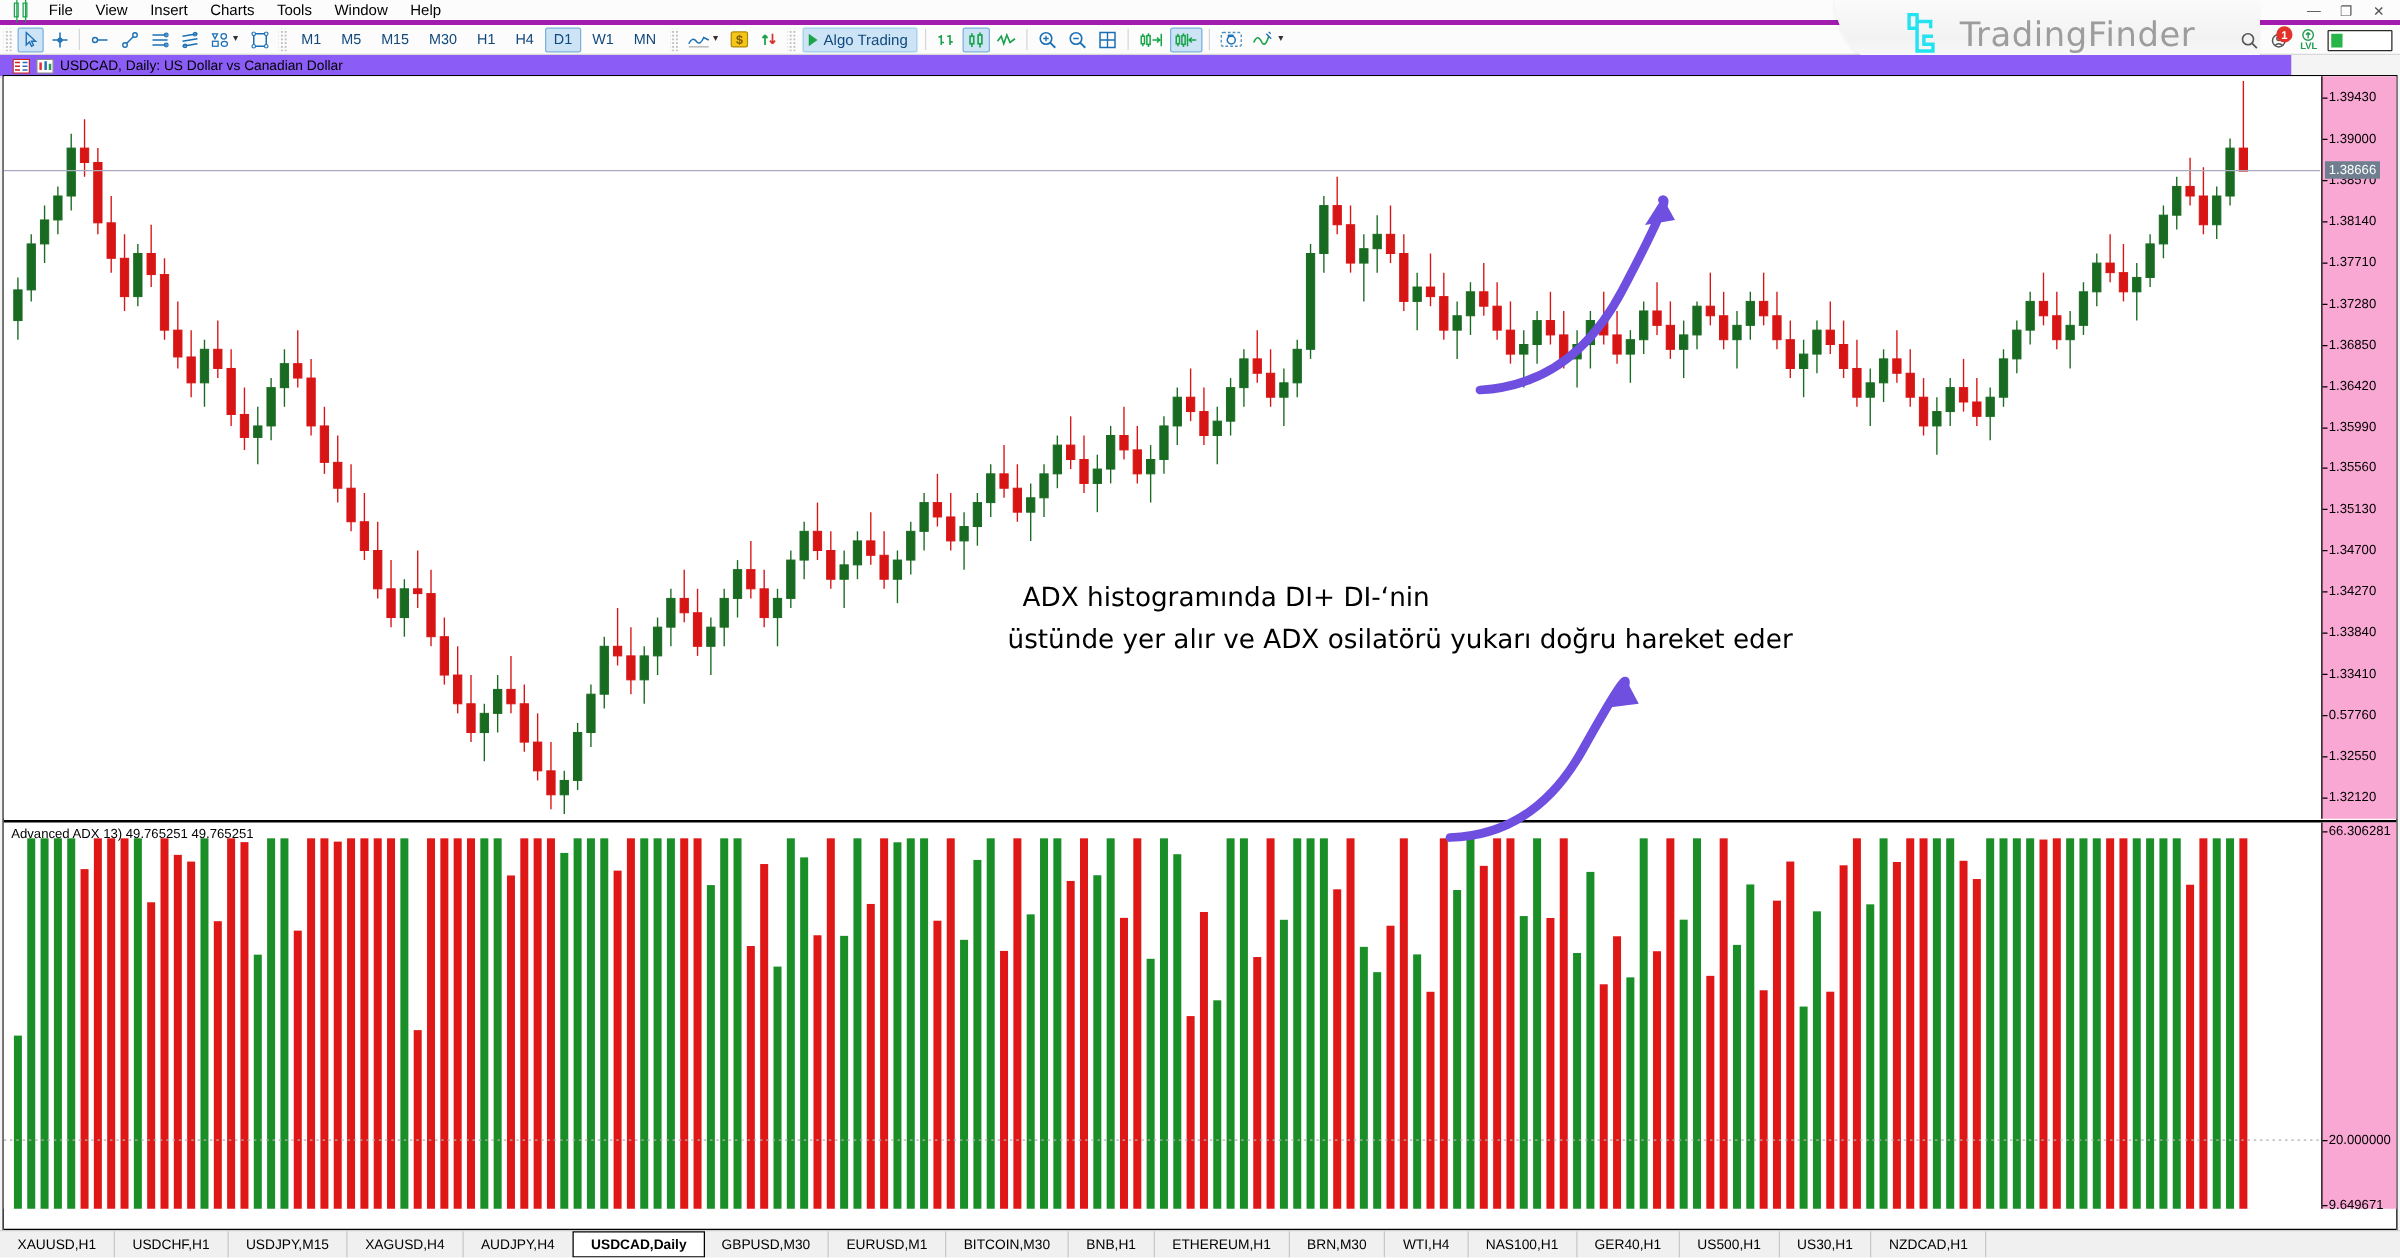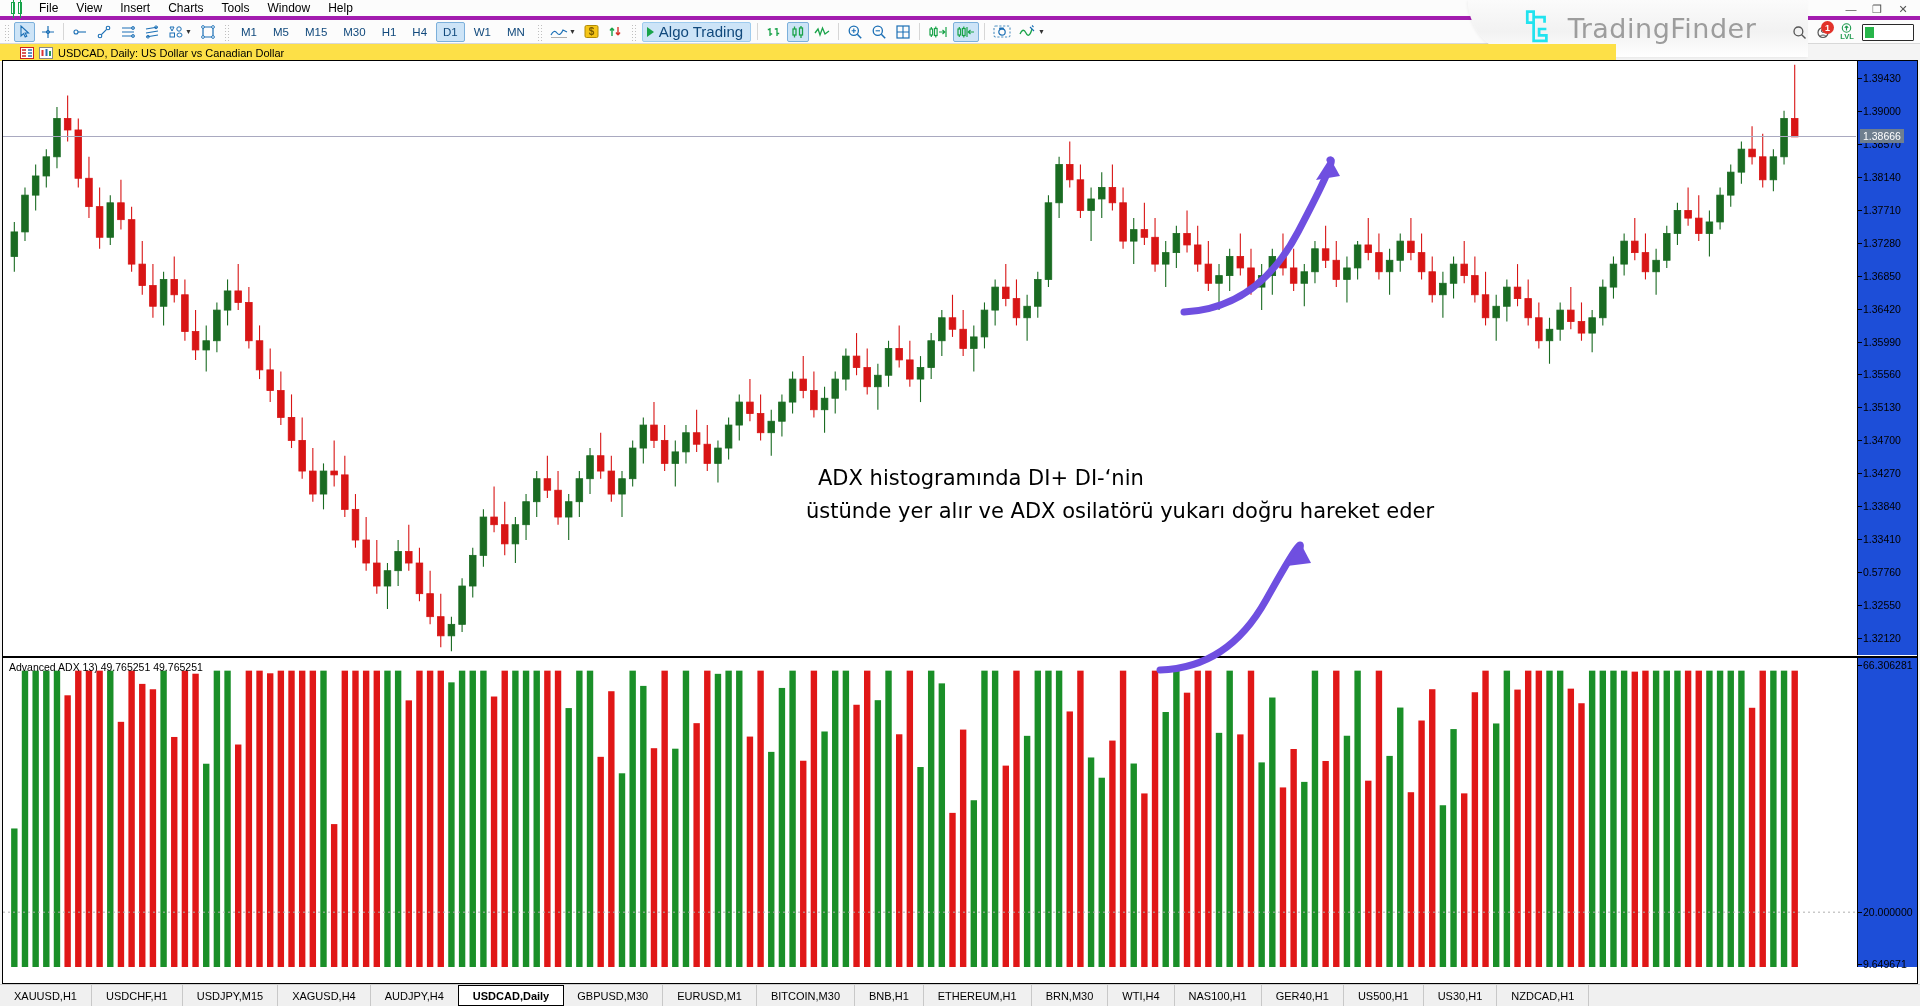--- a/index.html
+++ b/index.html
@@ -53,21 +53,21 @@
   .algo {
     display: flex; align-items: center; height: 20px; padding: 0 7px 0 4px;
     background: #cde4f7; border: 1px solid #9ecbee; border-radius: 2px; margin: 0 2px; flex: none;
   }
   .algo .tri {
     width: 0; height: 0; border-left: 7px solid transparent; border-left-color: #19a349;
     border-top: 5px solid transparent; border-bottom: 5px solid transparent;
     margin-right: 5px; background: none;
   }
   .algo .tri { border-left: 7px solid #19a349; }
-  .algo span { font-size: 15px; color: #11497c; }
+  .algo span { font-size: 12px; color: #11497c; }
 
   
   .brandwrap {
     position: absolute; top: 0; left: 1468px; width: 340px; height: 57px;
     background: linear-gradient(180deg,#fbfbfb 0%, #f2f2f2 55%, #ffffff 100%);
     border-bottom-left-radius: 60px; border-bottom-right-radius: 0;
     display: flex; align-items: center; justify-content: center;
     box-shadow: -1px 1px 3px rgba(0,0,0,.05);
   }
   .brand-logo { width: 40px; height: 40px; margin-right: 8px; flex: none; }
@@ -96,38 +96,38 @@
   .lvlbox { display:flex; flex-direction:column; align-items:center; line-height:8px; }
   .lvlbox .lvltxt { font-size: 7.5px; color: #1f9a4e; font-weight: bold; }
   .battery {
     width: 52px; height: 17px; border: 1.5px solid #2a2a2a; border-radius: 1px;
     display: flex; align-items: center; padding: 2px; margin-left: 3px; background:#fff;
   }
   .battery .fill { width: 9px; height: 100%; background: #27b54a; }
 
   
   .charttitle {
-    position: absolute; top: 44px; left: 0; width: 1616px; height: 18px;
-    background: #fde047; display: flex; align-items: center; padding-left: 20px;
+    position: absolute; top: 44px; left: 0; width: 1833px; height: 18px;
+    background: #8b5cf6; display: flex; align-items: center; padding-left: 10px;
     border-bottom: 1px solid #ffffff;
   }
   .charttitle .ic { width: 14px; height: 12px; margin-right: 5px; flex: none; }
   .charttitle .txt { font-size: 11px; color: #000; }
 
   
   .chartframe {
     position: absolute; top: 60px; left: 2px; width: 1916px; height: 944px;
     border: 1px solid #000; background: #fff;
   }
   .pricepane { position: absolute; top: 0; left: 0; right: 0; height: 594px; background:#fff; }
   .indipane  { position: absolute; top: 595px; left: 0; right: 0; bottom: 36px; background:#fff;
                border-top: 2px solid #000; text-align: right; }
   .timeaxis  { position: absolute; left: 0; right: 0; bottom: 0; height: 20px;
                border-top: 1px solid #000; background:#fff; }
-  .axisL { position:absolute; top:0; bottom:0; right: 0; width: 60px; border-left: 1px solid #000; background:#1d4ed8;margin-left:36px; }
+  .axisL { position:absolute; top:0; bottom:0; right: 0; width: 60px; border-left: 1px solid #000; background:#f9a8d4;margin-left:36px; }
 
   .plot { position: absolute; top: 0; left: 0; right: 61px; bottom: 0; overflow: hidden; }
 
   .pricelabel {
     position: absolute; left: 5px; font-size: 10.5px; color: #000;
     white-space: nowrap; transform: translateY(-50%); font-family: "Liberation Sans", sans-serif;
   }
   .ticklet { position: absolute; left: 0px; width: 4px; height: 1px; background: #000; }
   .curprice {
     position: absolute; left: 2px; font-size: 10.5px; color: #fff; background: #6f7f8f;

